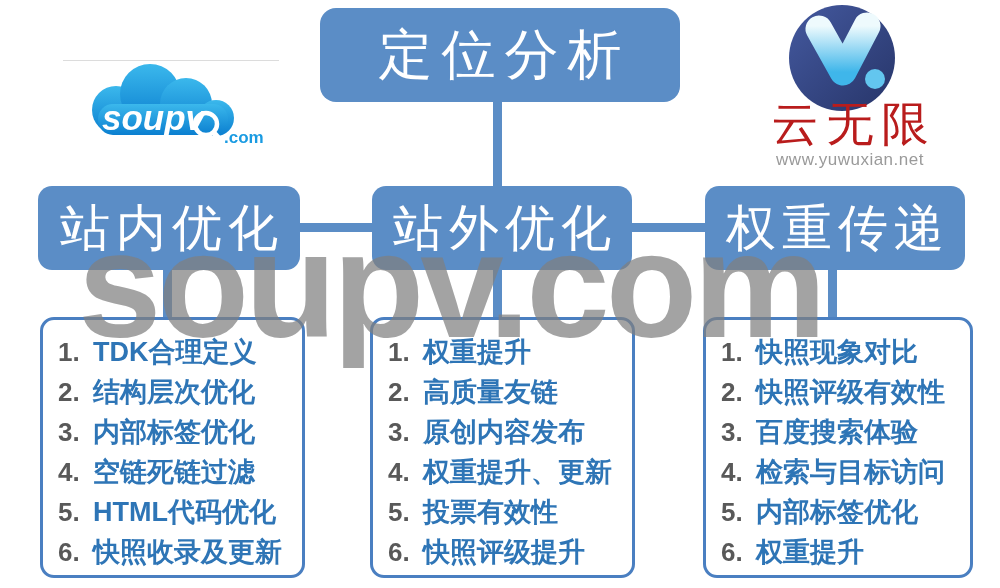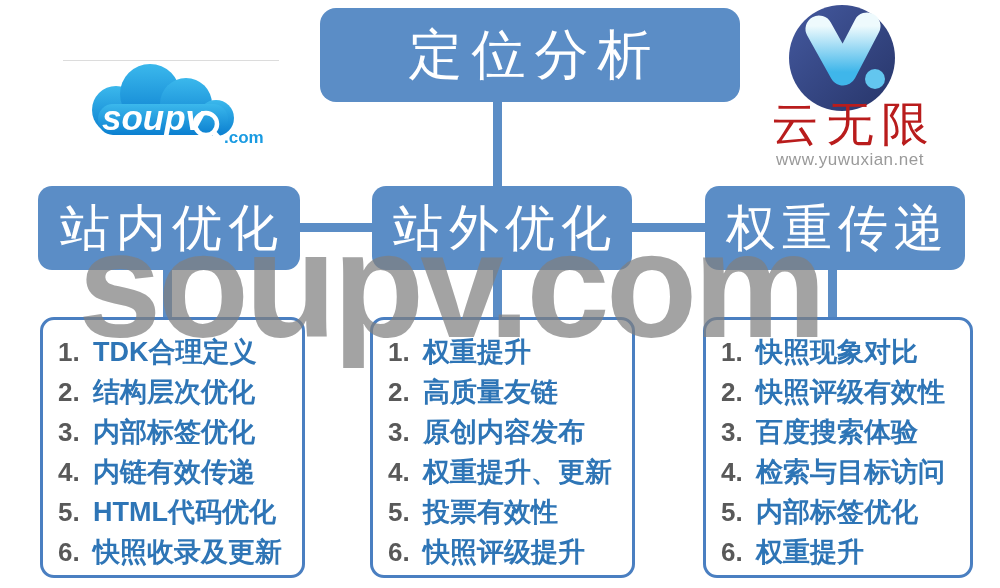--- a/index.html
+++ b/index.html
@@ -6,21 +6,21 @@
   .canvas{
     position:relative;width:1000px;height:588px;background:#ffffff;
     overflow:hidden;font-family:"Liberation Sans", sans-serif;
   }
   
   .node{
     position:absolute;background:#5b8dc6;border-radius:16px;
     display:flex;align-items:center;justify-content:center;
     color:#ffffff;z-index:2;
   }
-  .node-root{left:320px;top:8px;width:420px;height:94px;font-size:54px;letter-spacing:9px;padding-left:9px;box-sizing:border-box;}
+  .node-root{left:320px;top:8px;width:360px;height:94px;font-size:54px;letter-spacing:9px;padding-left:9px;box-sizing:border-box;}
   .node-branch{top:186px;height:84px;font-size:50px;letter-spacing:6px;padding-left:6px;box-sizing:border-box;border-radius:14px;}
   .node-b0{left:38px;width:262px;}
   .node-b1{left:372px;width:260px;}
   .node-b2{left:705px;width:260px;}
   
   .conn{position:absolute;background:#5b8dc6;z-index:1;}
   .v-root{left:493px;top:100px;width:9px;height:90px;}
   .h-01{left:298px;top:223px;width:76px;height:9px;}
   .h-12{left:630px;top:223px;width:77px;height:9px;}
   .v-b0{left:163px;top:268px;width:9px;height:51px;}
@@ -131,21 +131,21 @@
       <div class="li-row">
         <span class="li-num">2.</span>
         <span class="li-text">结构层次优化</span>
       </div>
       <div class="li-row">
         <span class="li-num">3.</span>
         <span class="li-text">内部标签优化</span>
       </div>
       <div class="li-row">
         <span class="li-num">4.</span>
-        <span class="li-text">内链有效传递</span>
+        <span class="li-text">空链死链过滤</span>
       </div>
       <div class="li-row">
         <span class="li-num">5.</span>
         <span class="li-text">HTML代码优化</span>
       </div>
       <div class="li-row">
         <span class="li-num">6.</span>
         <span class="li-text">快照收录及更新</span>
       </div>
     </div>

